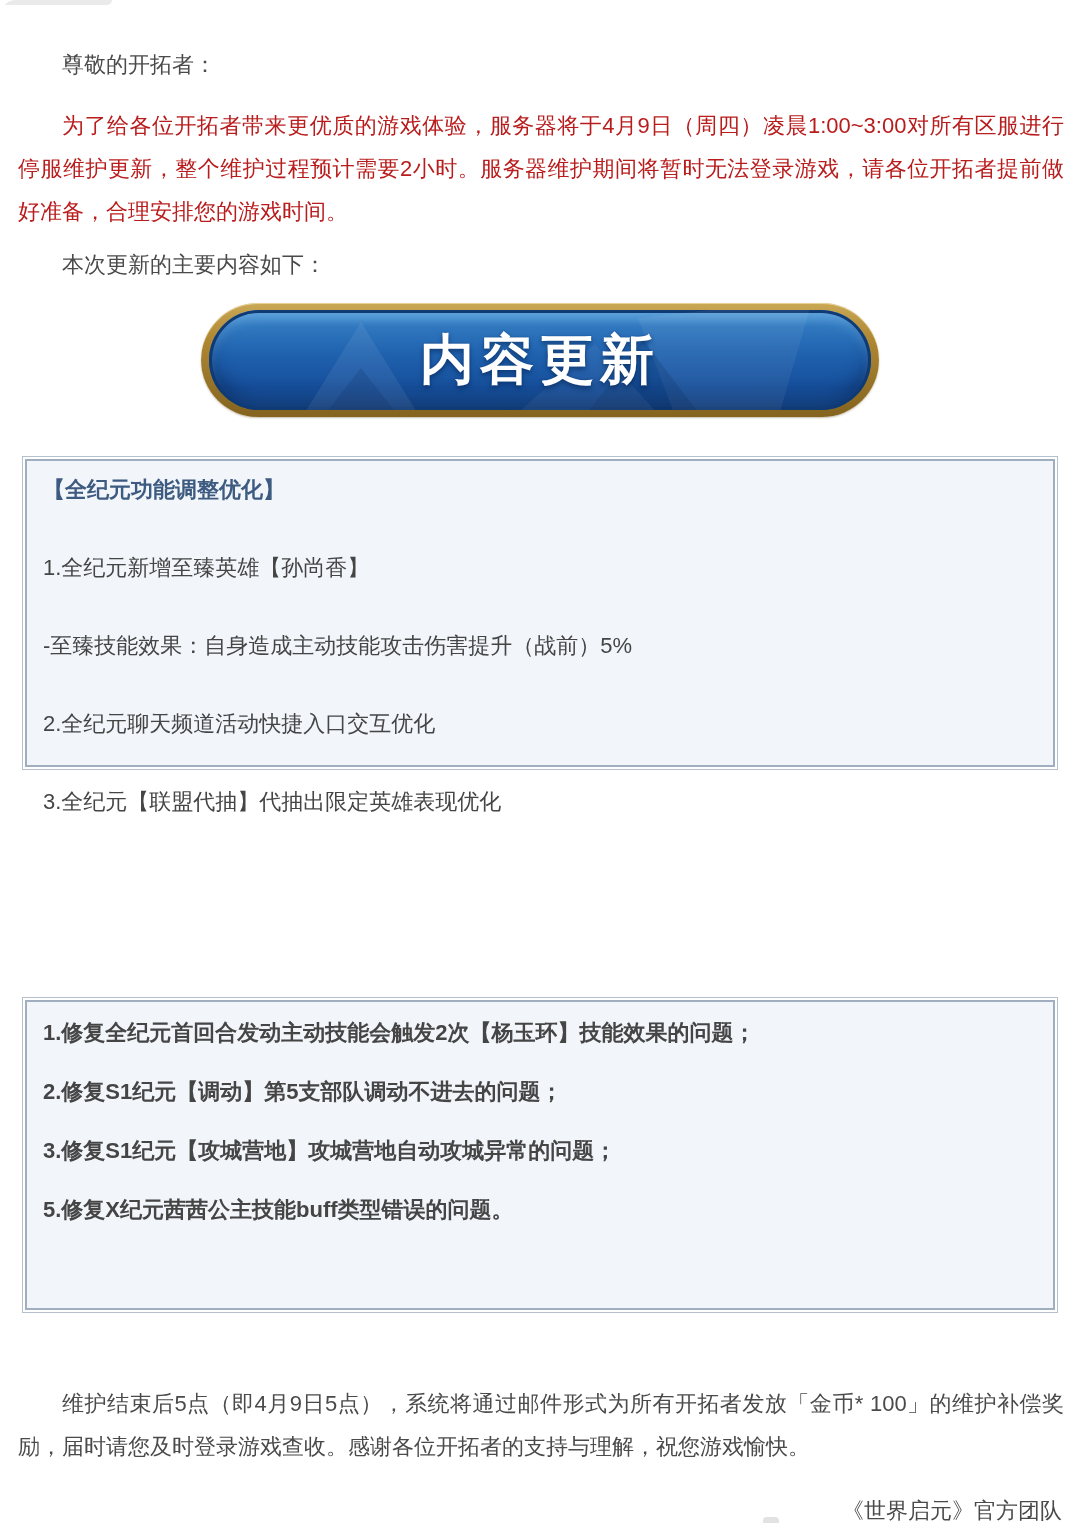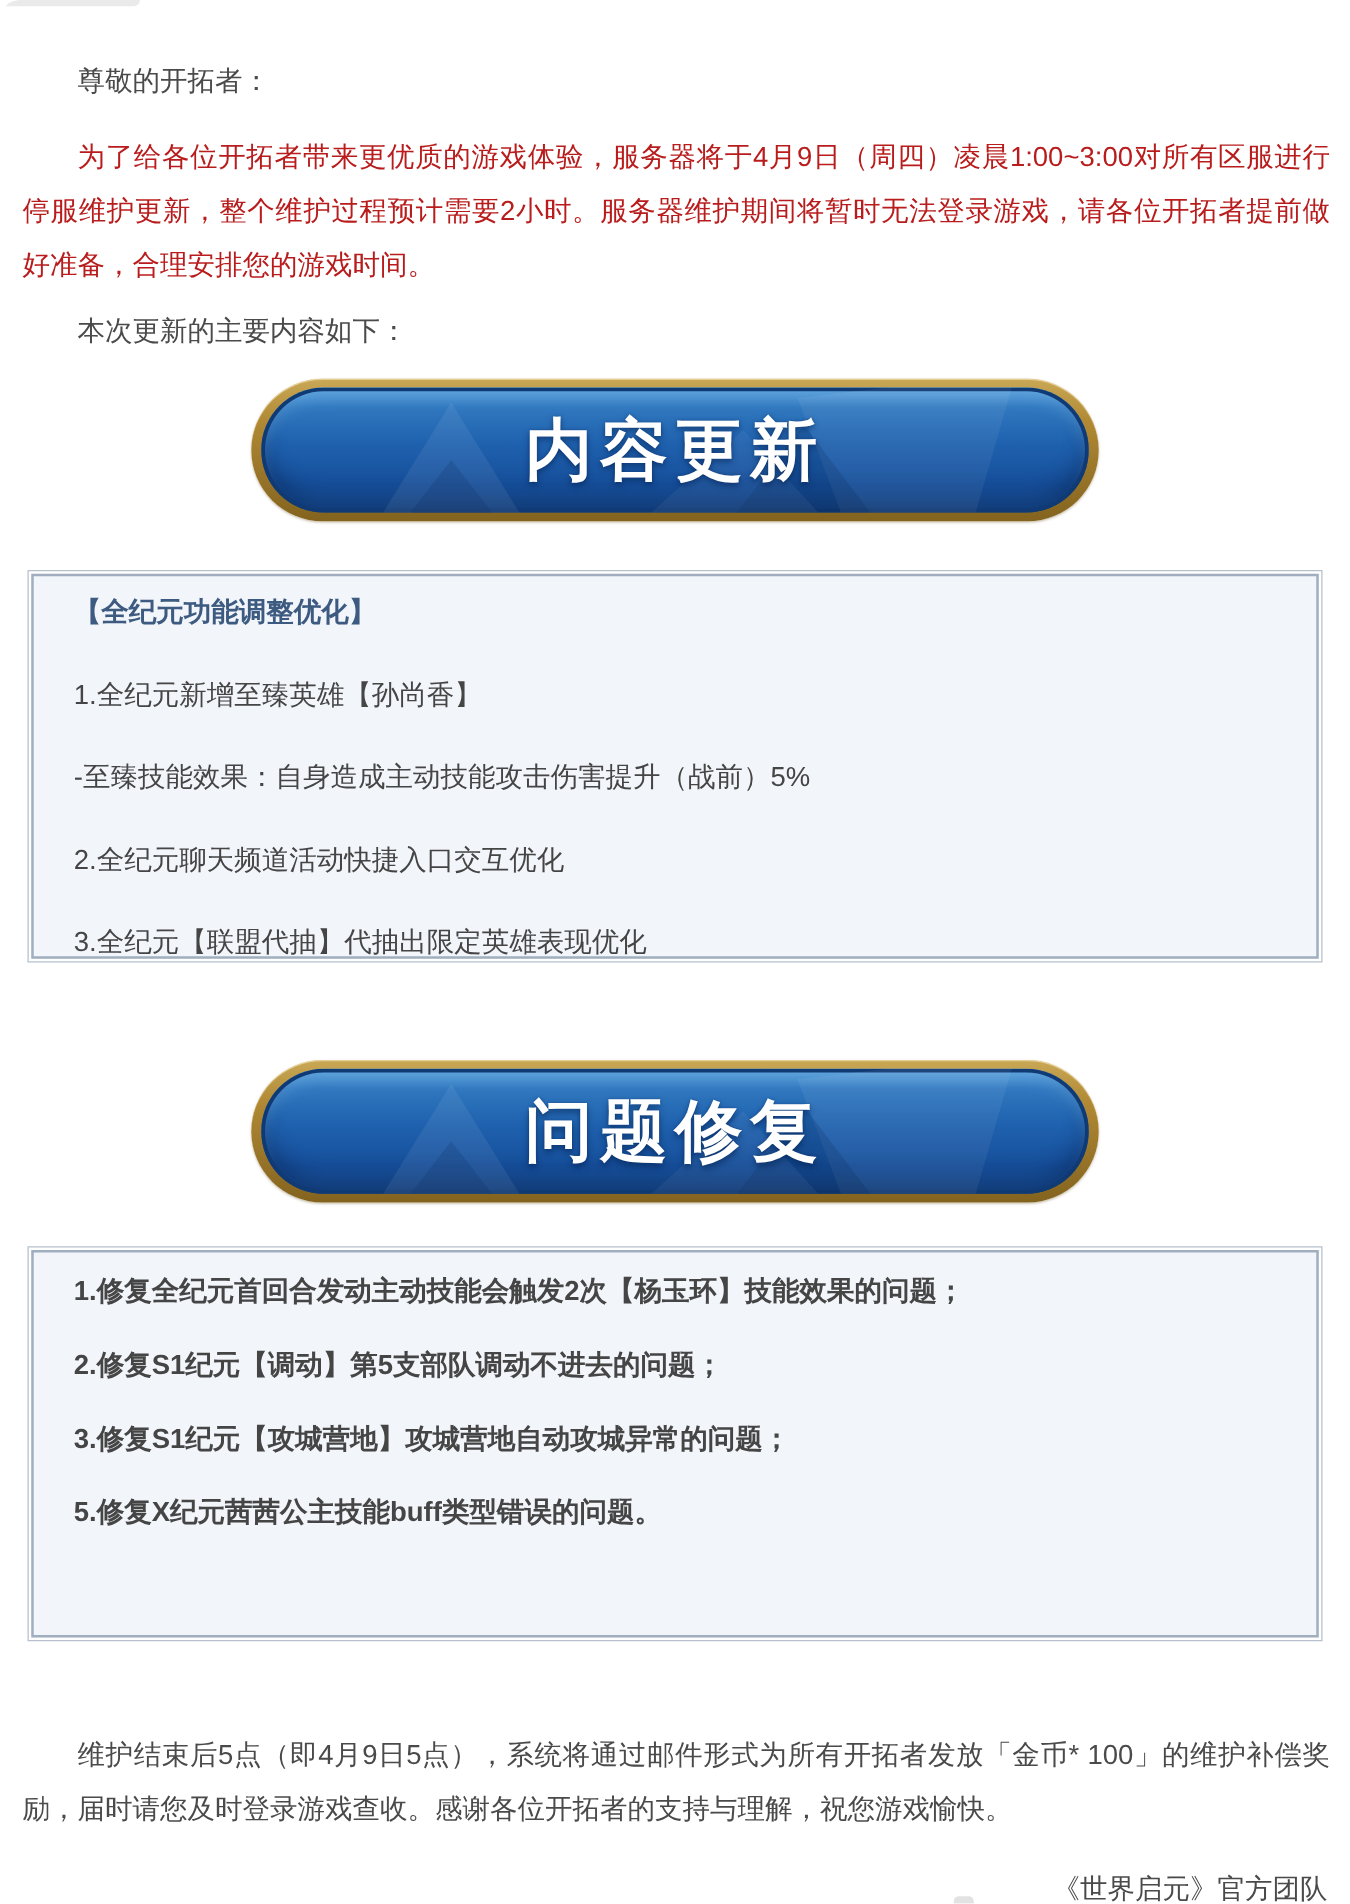--- a/index.html
+++ b/index.html
@@ -103,35 +103,35 @@
 
   
   .note-box {
     position: absolute; left: 25px;
     width: 1030px;
     box-sizing: border-box;
     background: #f2f5fa;
     border: 2px solid #a0aebf;
     outline: 1px solid #b6c0cc;
     outline-offset: 2px;
-    padding: 14px 18px 0 32px;
+    padding: 14px 18px 0 16px;
   }
   .box-updates { top: 459px; height: 308px; }
   .box-fixes   { top: 1000px; height: 310px; }
 
   .box-heading {
     font-size: 22px; font-weight: bold;
     line-height: 30px;
     color: #3d5b80;
     margin: 0;
   }
   .note-item {
     font-size: 22px; line-height: 30px;
     color: #454545;
-    margin: 36px 0 0 0;
+    margin: 48px 0 0 0;
   }
   .box-fixes .note-item { margin: 0 0 29px 0; font-weight: bold; }
   .box-fixes .note-item:first-child { margin-top: 2px; }
 </style>
 </head>
 <body>
 
 <div class="page">
 
   <div class="top-artifact"></div>
@@ -154,30 +154,20 @@
   </div>
 
   <div class="note-box box-updates">
     <p class="box-heading">【全纪元功能调整优化】</p>
     <p class="note-item">1.全纪元新增至臻英雄【孙尚香】</p>
     <p class="note-item">-至臻技能效果：自身造成主动技能攻击伤害提升（战前）5%</p>
     <p class="note-item">2.全纪元聊天频道活动快捷入口交互优化</p>
     <p class="note-item">3.全纪元【联盟代抽】代抽出限定英雄表现优化</p>
   </div>
 
-  <div class="banner banner-second">
-    <div class="banner-core">
-      <span class="facet facet-a"></span>
-      <span class="facet facet-b"></span>
-      <span class="facet facet-c"></span>
-      <span class="facet facet-d"></span>
-      <span class="facet facet-e"></span>
-      <span class="banner-title">问题修复</span>
-    </div>
-  </div>
 
   <div class="note-box box-fixes">
     <p class="note-item">1.修复全纪元首回合发动主动技能会触发2次【杨玉环】技能效果的问题；</p>
     <p class="note-item">2.修复S1纪元【调动】第5支部队调动不进去的问题；</p>
     <p class="note-item">3.修复S1纪元【攻城营地】攻城营地自动攻城异常的问题；</p>
     <p class="note-item">5.修复X纪元茜茜公主技能buff类型错误的问题。</p>
   </div>
 
   <p class="closing">维护结束后5点（即4月9日5点），系统将通过邮件形式为所有开拓者发放「金币* 100」的维护补偿奖励，届时请您及时登录游戏查收。感谢各位开拓者的支持与理解，祝您游戏愉快。</p>
 

